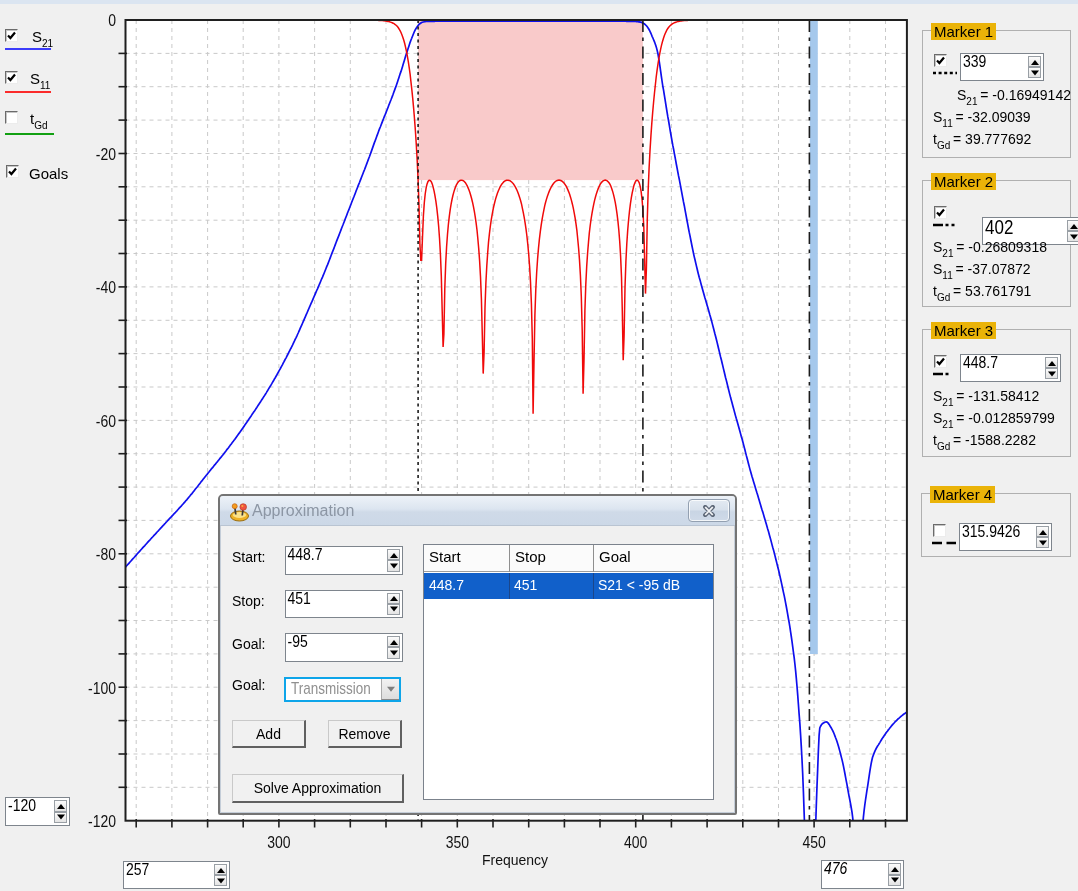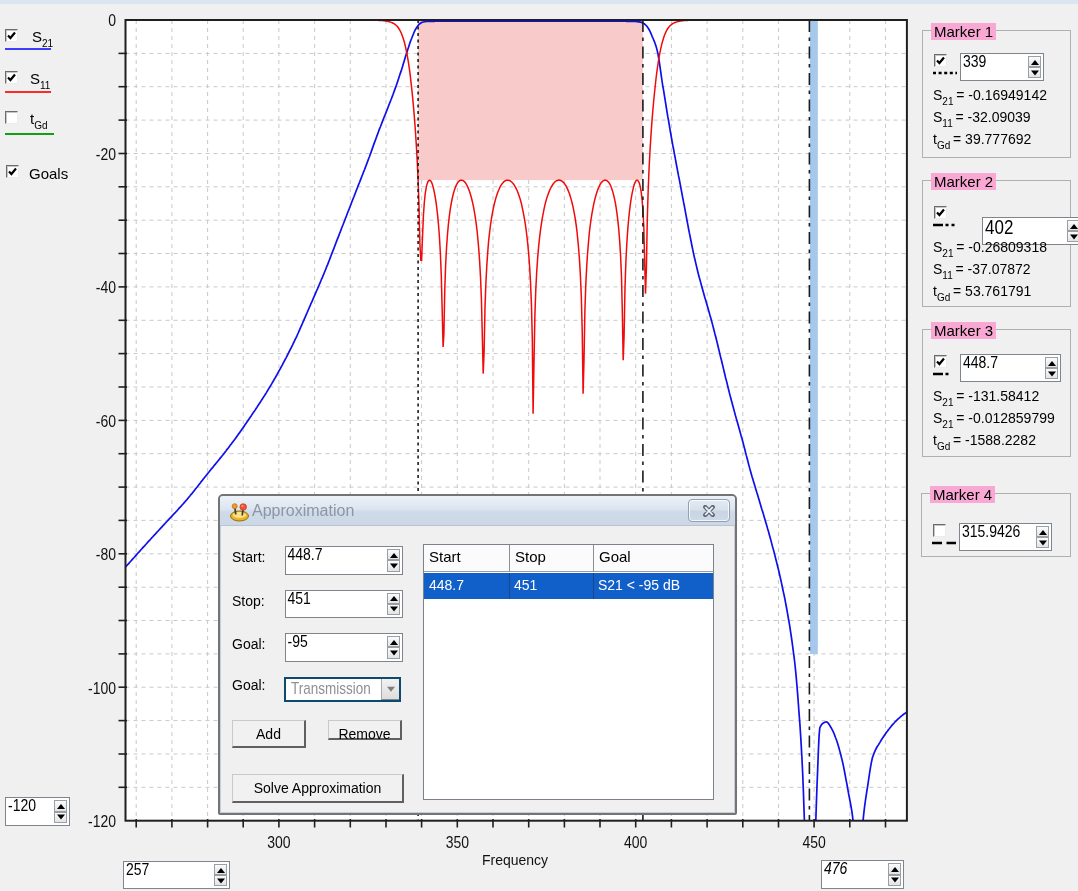--- a/index.html
+++ b/index.html
@@ -7,21 +7,21 @@
 #plot { position:absolute; left:0; top:0; }
 .axlab { font-family:"Liberation Sans",sans-serif; font-size:14px; fill:#111; }
 .grid { stroke:#c9c9c9; stroke-width:1; stroke-dasharray:4,4; }
 .tick { stroke:#1f1f1f; stroke-width:1.6; }
 .abs { position:absolute; }
 .cb { position:absolute; width:13px; height:13px; background:#fff;
   border:1px solid; border-color:#6b6b6b #ececec #ececec #6b6b6b;
   box-shadow:inset 1px 1px 0 rgba(128,128,128,0.45); }
 .cb svg { position:absolute; left:0px; top:0px; }
 .gb { position:absolute; border:1px solid #b0b0b0; }
-.gb .gbt { position:absolute; left:8px; top:-8px; background:#f9a8d4; padding:0 3px; font-size:15px; }
+.gb .gbt { position:absolute; left:8px; top:-8px; background:#eab308; padding:0 3px; font-size:15px; }
 .mrow { position:absolute; left:10px; font-size:14px; white-space:nowrap; }
 .mrow sub { font-size:10px; position:relative; top:1px; }
 .edit { position:absolute; background:#fff; border:1px solid #7e858d; font-size:14px; }
 .edit .tx { position:absolute; left:2px; top:-2px; transform:scaleY(1.18); transform-origin:0 0; white-space:nowrap; }
 .spin { position:absolute; }
 .sbtn { position:absolute; left:0; width:100%; height:50%; background:linear-gradient(#fcfcfc,#e3e3e3);
   border:1px solid #999fa5; }
 .sbtn.up { top:0; }
 .sbtn.dn { top:50%; }
 .tri-u { position:absolute; left:50%; top:50%; transform:translate(-50%,-42%);
@@ -38,21 +38,21 @@
   background:linear-gradient(#edf2f8 0%, #dce5f0 45%, #cfdae8 55%, #ccd8e7 100%);
   border-bottom:1px solid #b9c4d2; border-radius:3px 3px 0 0;padding-left:12px; }
 #dlgtitle .ttext { position:absolute; left:32px; top:6px; font-size:16px; color:#8c96a4; }
 #closebtn { position:absolute; right:5px; top:3px; width:42px; height:23px;
   background:linear-gradient(#e3eaf2 0%, #d8e1ec 45%, #c9d5e4 55%, #cfdae8 100%);
   border:1px solid #93a0b1; border-radius:4px; box-shadow:0 0 0 1px rgba(255,255,255,0.75) inset; }
 .dlab { position:absolute; font-size:14px; }
 .btn { position:absolute; background:#f1f1f1; border:1px solid #c9c9c9;
   border-right:2px solid #606060; border-bottom:2px solid #606060;
   font-size:14px; text-align:center; }
-#combo { position:absolute; left:64px; top:181px; width:117px; height:25px; background:#fff; border:2px solid #0c4a6e; }
+#combo { position:absolute; left:64px; top:181px; width:117px; height:25px; background:#fff; border:2px solid #0ea5e9; }
 #combo .ctx { position:absolute; left:5px; top:1px; color:#909090; font-size:13.5px; transform:scaleY(1.2); transform-origin:0 0; }
 #combo .cbtn { position:absolute; right:0px; top:0px; width:18px; height:21px;
   background:linear-gradient(#f2f2f2,#dddddd); border-left:1px solid #aaa; border-bottom:1px solid #888; }
 #combo .ctri { position:absolute; left:50%; top:50%; transform:translate(-50%,-45%); width:0; height:0;
   border-left:4.5px solid transparent; border-right:4.5px solid transparent; border-top:5px solid #7e7e7e; }
 #list { position:absolute; left:203px; top:48px; width:291px; height:256px; background:#fff; border:1px solid #7b828c; }
 #list .hdr { position:absolute; left:0; top:0; right:0; height:27px; background:#fbfbfb; border-bottom:1px solid #9d9d9d; }
 #list .hc { position:absolute; top:0; height:27px; border-right:1px solid #8f8f8f; font-size:15px; padding:3px 0 0 5px; }
 #list .selrow { position:absolute; left:0; top:28px; right:0; height:26px; background:#1160ca; color:#fff; }
 #list .rc { position:absolute; top:4px; font-size:14px; }
@@ -221,21 +221,21 @@
       <span class="tx">339</span>
       <div class="spin" style="position:absolute;right:2px;top:2px;width:13px;height:22px;">
         <div class="sbtn up">
           <span class="tri-u"></span>
         </div>
         <div class="sbtn dn">
           <span class="tri-d"></span>
         </div>
       </div>
     </div>
-    <div class="mrow" style="top:56px;">S<sub>21</sub> = -0.16949142</div>
+    <div class="mrow" style="top:56px;margin-left:24px;">S<sub>21</sub> = -0.16949142</div>
     <div class="mrow" style="top:78px;">S<sub>11</sub> = -32.09039</div>
     <div class="mrow" style="top:100px;">t<sub>Gd</sub> = 39.777692</div>
   </div>
 <div class="gb" style="left:922px;top:180px;width:149px;height:127px;">
     <span class="gbt">Marker 2</span>
     <div class="cb" style="left:11px;top:25px;">
       <svg width="11" height="11" viewBox="0 0 11 11">
         <path d="M2,5.5 L4.4,8 L9,2.5" stroke="#000" stroke-width="2.2" fill="none"></path>
       </svg>
     </div>
@@ -390,21 +390,21 @@
       </div>
     </div>
   <div class="dlab" style="left:12px;top:181px;">Goal:</div>
   <div id="combo">
       <span class="ctx">Transmission</span>
       <span class="cbtn">
         <span class="ctri"></span>
       </span>
     </div>
   <div class="btn" style="left:12px;top:224px;width:74px;height:28px;line-height:26px;">Add</div>
-  <div class="btn" style="left:108px;top:224px;width:74px;height:20px;line-height:26px;">Remove</div>
+  <div class="btn" style="left:108px;top:224px;width:74px;height:28px;line-height:26px;">Remove</div>
   <div class="btn" style="left:12px;top:278px;width:172px;height:29px;line-height:27px;">Solve Approximation</div>
   <div id="list">
     <div class="hdr">
       <div class="hc" style="left:0;width:86px;">Start</div>
       <div class="hc" style="left:86px;width:84px;">Stop</div>
       <div class="hc" style="left:170px;width:119px;border-right:none;">Goal</div>
     </div>
     <div class="selrow">
       <div class="rsep" style="left:85px;"></div>
       <div class="rsep" style="left:169px;"></div>

